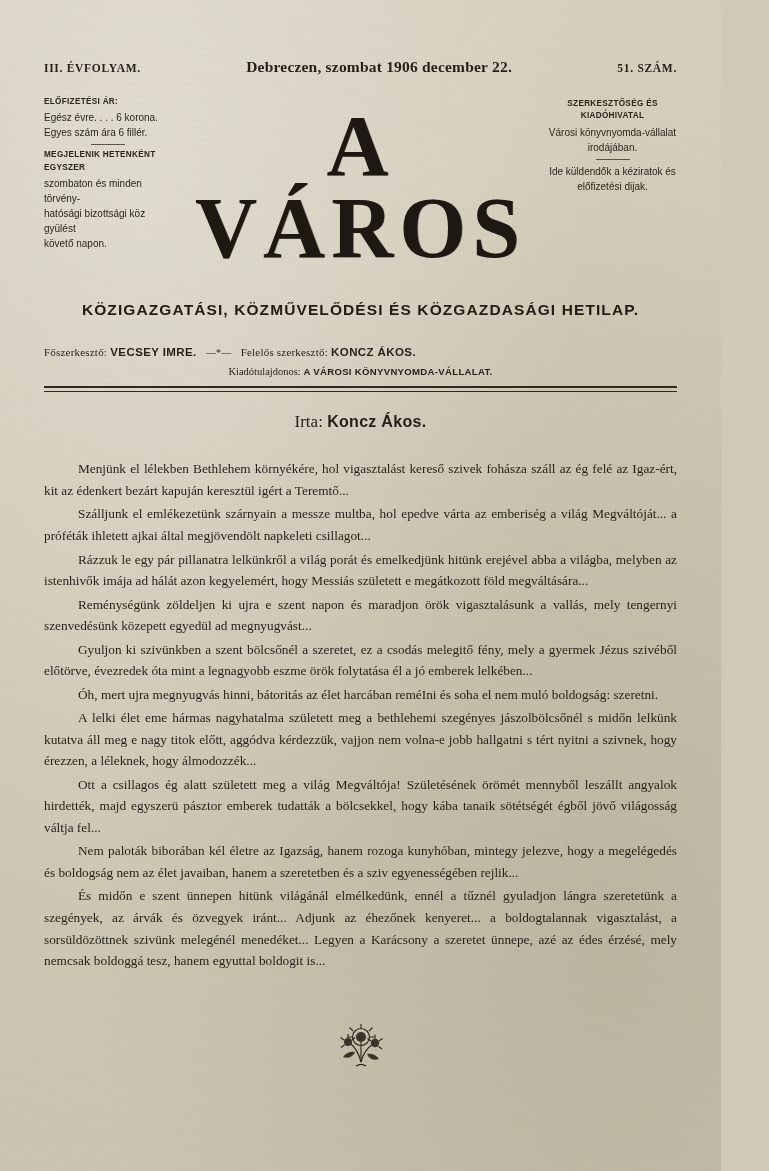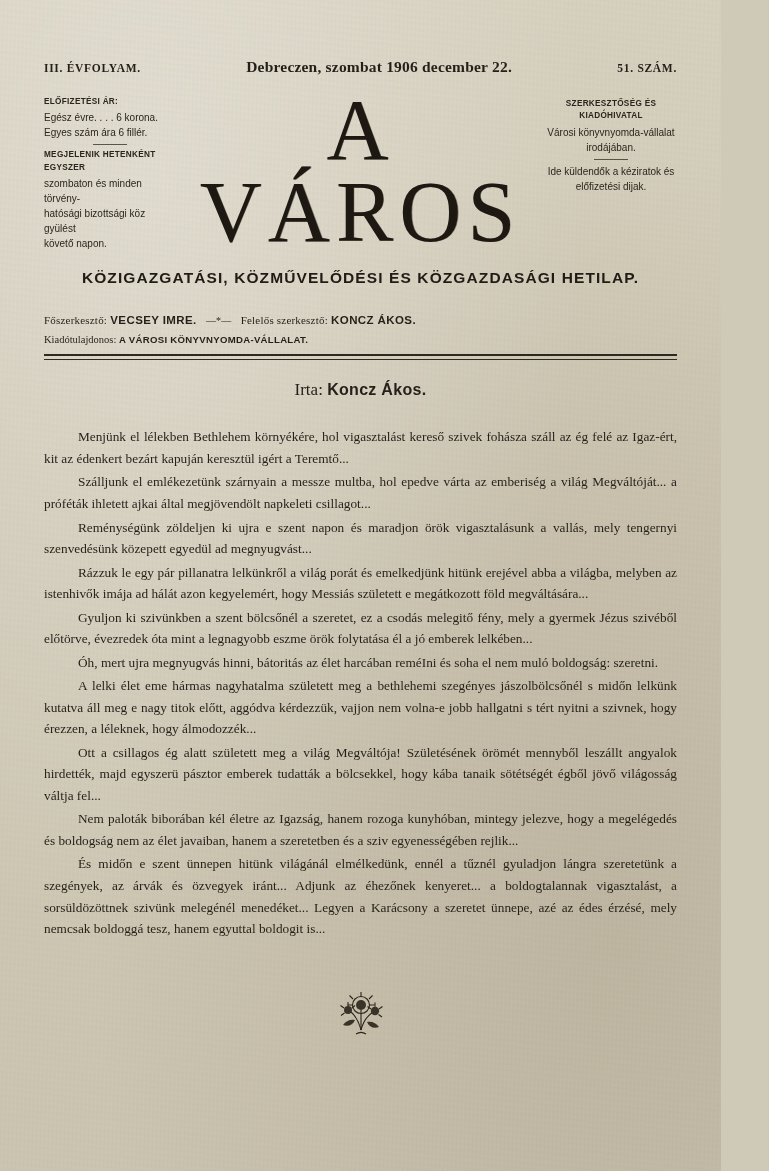--- a/index.html
+++ b/index.html
@@ -98,23 +98,23 @@
   .title-block {
     flex: 1;
     text-align: center;
     padding: 0 6px;
   }
   .paper-title {
     font-family: "Liberation Serif", serif;
     font-size: 86px;
     line-height: 0.95;
     letter-spacing: 6px;
-    font-weight: normal;
+    font-weight: bold;
     color: #1d1812;
-    margin: 0;
+    margin: 16px;
     text-shadow: 0.6px 0 0 rgba(40,33,24,0.45);
   }
 
   .subtitle {
     text-align: center;
     font-family: "Liberation Sans", sans-serif;
     font-size: 15.5px;
     letter-spacing: 1.1px;
     font-weight: bold;
     margin-top: 16px;
@@ -122,21 +122,21 @@
   }
   .editors {
     font-size: 12px;
     margin-top: 26px;
     letter-spacing: 0.2px;
   }
   .editors .lbl { font-size: 11px; }
   .editors .nm { font-weight: bold; font-family: "Liberation Sans", sans-serif; font-size: 11.5px; letter-spacing: 0.4px;}
   .editors .sep { padding: 0 6px; font-size: 10px; }
   .owner {
-    text-align: left;
+    text-align: center;
     font-size: 10.5px;
     margin-top: 6px;
   }
   .owner .nm { font-weight: bold; font-family: "Liberation Sans", sans-serif; font-size: 9.6px; letter-spacing: 0.3px; }
 
   .rule-double {
     margin-top: 9px;
     border-top: 2px solid #2e2920;
     border-bottom: 1px solid #2e2920;
     height: 3px;
@@ -237,22 +237,22 @@
 
 
   <div class="byline">
     <span>Irta:</span>
     <span class="nm">Koncz Ákos.</span>
   </div>
 
   <div class="body-text">
     <p>Menjünk el lélekben Bethlehem környékére, hol vigasztalást kereső szivek fohásza száll az ég felé az Igaz-ért, kit az édenkert bezárt kapuján keresztül igért a Teremtő...</p>
     <p>Szálljunk el emlékezetünk szárnyain a messze multba, hol epedve várta az emberiség a világ Megváltóját... a próféták ihletett ajkai által megjövendölt napkeleti csillagot...</p>
+    <p>Rázzuk le egy pár pillanatra lelkünkről a világ porát és emelkedjünk hitünk erejével abba a világba, melyben az istenhivők imája ad hálát azon kegyelemért, hogy Messiás született e megátkozott föld megváltására...</p>
     <p>Reménységünk zöldeljen ki ujra e szent napon és maradjon örök vigasztalásunk a vallás, mely tengernyi szenvedésünk közepett egyedül ad megnyugvást...</p>
-    <p>Rázzuk le egy pár pillanatra lelkünkről a világ porát és emelkedjünk hitünk erejével abba a világba, melyben az istenhivők imája ad hálát azon kegyelemért, hogy Messiás született e megátkozott föld megváltására...</p>
     <p>Gyuljon ki szivünkben a szent bölcsőnél a szeretet, ez a csodás melegitő fény, mely a gyermek Jézus szivéből előtörve, évezredek óta mint a legnagyobb eszme örök folytatása él a jó emberek lelkében...</p>
     <p>Óh, mert ujra megnyugvás hinni, bátoritás az élet harcában reméIni és soha el nem muló boldogság: szeretni.</p>
     <p>A lelki élet eme hármas nagyhatalma született meg a bethlehemi szegényes jászolbölcsőnél s midőn lelkünk kutatva áll meg e nagy titok előtt, aggódva kérdezzük, vajjon nem volna-e jobb hallgatni s tért nyitni a szivnek, hogy érezzen, a léleknek, hogy álmodozzék...</p>
     <p>Ott a csillagos ég alatt született meg a világ Megváltója! Születésének örömét mennyből leszállt angyalok hirdették, majd egyszerü pásztor emberek tudatták a bölcsekkel, hogy kába tanaik sötétségét égből jövő világosság váltja fel...</p>
     <p>Nem paloták biborában kél életre az Igazság, hanem rozoga kunyhóban, mintegy jelezve, hogy a megelégedés és boldogság nem az élet javaiban, hanem a szeretetben és a sziv egyenességében rejlik...</p>
     <p>És midőn e szent ünnepen hitünk világánál elmélkedünk, ennél a tűznél gyuladjon lángra szeretetünk a szegények, az árvák és özvegyek iránt... Adjunk az éhezőnek kenyeret... a boldogtalannak vigasztalást, a sorsüldözöttnek szivünk melegénél menedéket... Legyen a Karácsony a szeretet ünnepe, azé az édes érzésé, mely nemcsak boldoggá tesz, hanem egyuttal boldogit is...</p>
   </div>
 
   <div class="ornament">
     <svg width="70" height="56" viewBox="0 0 70 56" fill="none" stroke="#2b251c" stroke-width="1.1">

